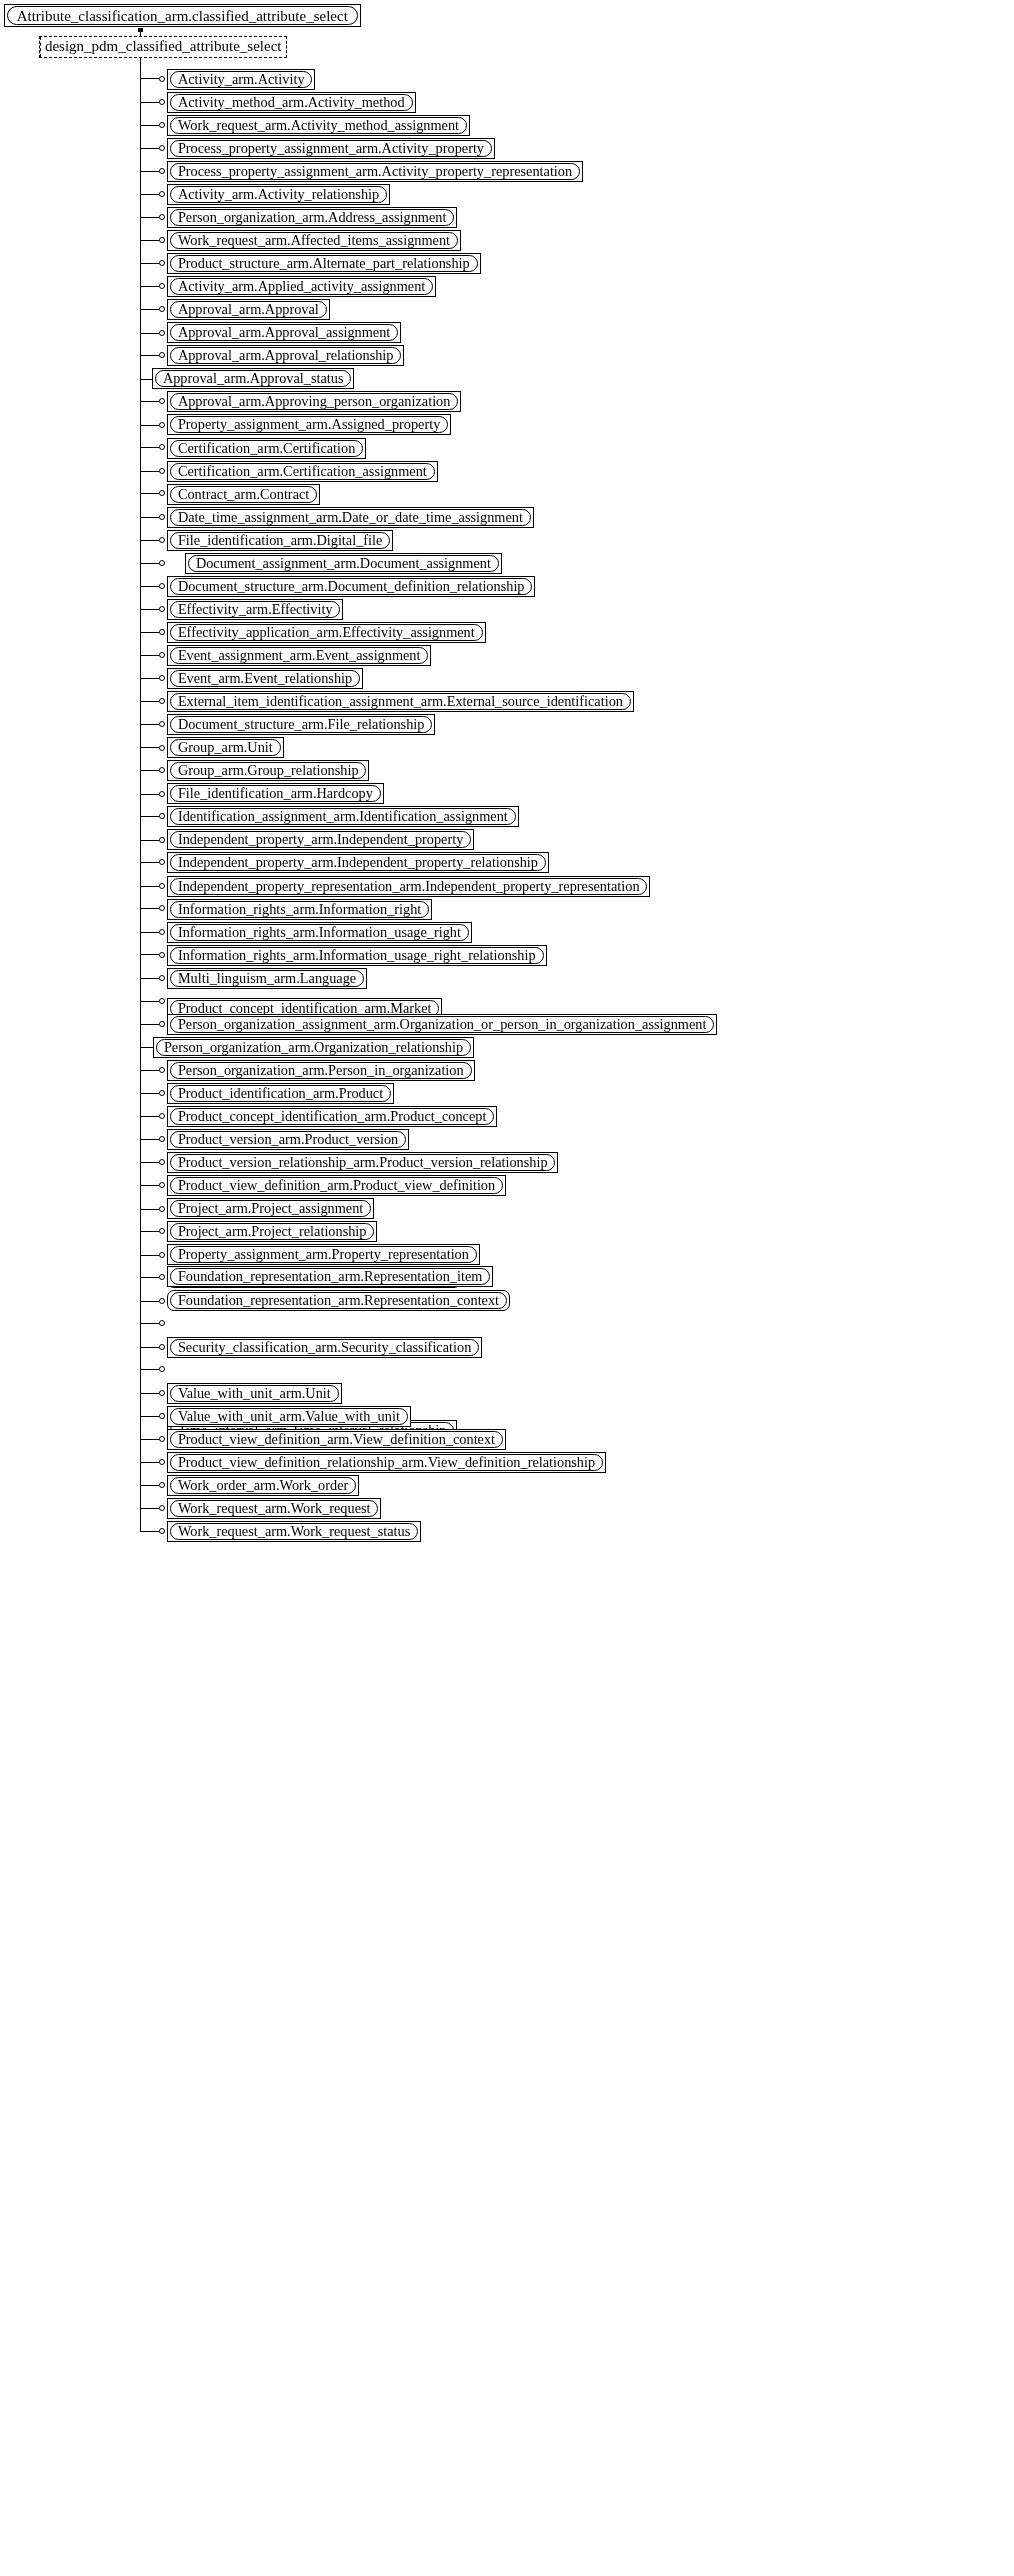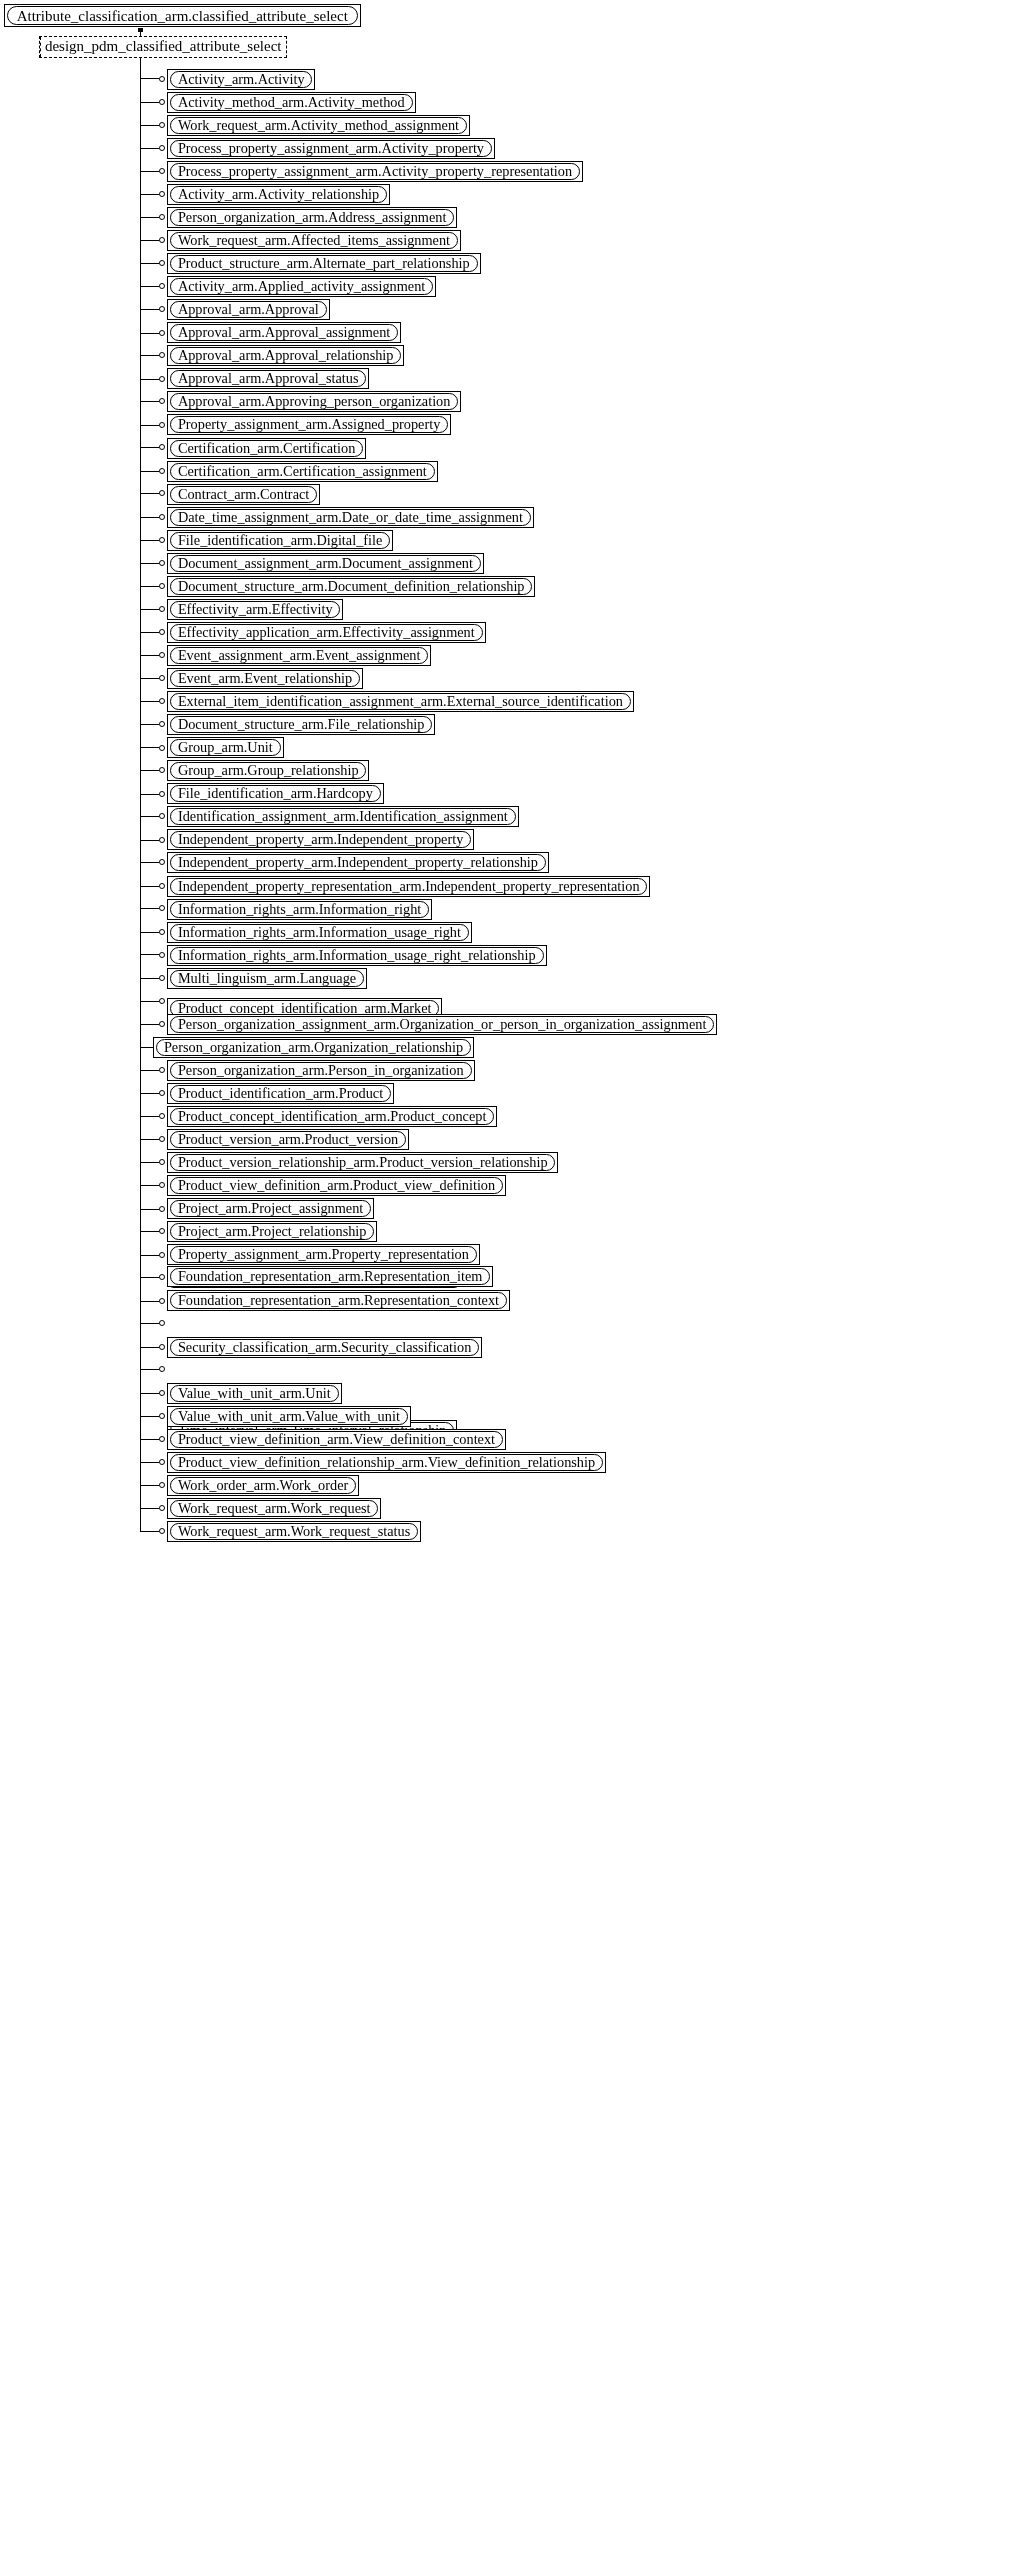--- a/index.html
+++ b/index.html
@@ -204,21 +204,21 @@
       <div class="leaf" style="left: 167px; top: 322px;">
         <span class="leaf-inner">Approval_arm.Approval_assignment</span>
       </div>
       <div class="leaf-conn" style="left: 140px; top: 355px; width: 18.6px;"></div>
       <div class="circ-marker" style="left: 159px; top: 352px;"></div>
       <div class="leaf" style="left: 167px; top: 345px;">
         <span class="leaf-inner">Approval_arm.Approval_relationship</span>
       </div>
       <div class="leaf-conn" style="left: 140px; top: 379px; width: 18.6px;"></div>
       <div class="circ-marker" style="left: 159px; top: 376px;"></div>
-      <div class="leaf" style="left: 167px; top: 368px;">
+      <div class="leaf" style="left: 152px; top: 368px;">
         <span class="leaf-inner">Approval_arm.Approval_status</span>
       </div>
       <div class="leaf-conn" style="left: 140px; top: 401px; width: 18.6px;"></div>
       <div class="circ-marker" style="left: 159px; top: 398px;"></div>
       <div class="leaf" style="left: 167px; top: 391px;">
         <span class="leaf-inner">Approval_arm.Approving_person_organization</span>
       </div>
       <div class="leaf-conn" style="left: 140px; top: 425px; width: 18.6px;"></div>
       <div class="circ-marker" style="left: 159px; top: 422px;"></div>
       <div class="leaf" style="left: 167px; top: 414px;">
@@ -244,21 +244,21 @@
       <div class="leaf" style="left: 167px; top: 507px;">
         <span class="leaf-inner">Date_time_assignment_arm.Date_or_date_time_assignment</span>
       </div>
       <div class="leaf-conn" style="left: 140px; top: 540px; width: 18.6px;"></div>
       <div class="circ-marker" style="left: 159px; top: 537px;"></div>
       <div class="leaf" style="left: 167px; top: 530px;">
         <span class="leaf-inner">File_identification_arm.Digital_file</span>
       </div>
       <div class="leaf-conn" style="left: 140px; top: 563px; width: 18.6px;"></div>
       <div class="circ-marker" style="left: 159px; top: 560px;"></div>
-      <div class="leaf" style="left: 167px; top: 553px;">
+      <div class="leaf" style="left: 185px; top: 553px;">
         <span class="leaf-inner">Document_assignment_arm.Document_assignment</span>
       </div>
       <div class="leaf-conn" style="left: 140px; top: 586px; width: 18.6px;"></div>
       <div class="circ-marker" style="left: 159px; top: 583px;"></div>
       <div class="leaf" style="left: 167px; top: 576px;">
         <span class="leaf-inner">Document_structure_arm.Document_definition_relationship</span>
       </div>
       <div class="leaf-conn" style="left: 140px; top: 609px; width: 18.6px;"></div>
       <div class="circ-marker" style="left: 159px; top: 606px;"></div>
       <div class="leaf" style="left: 167px; top: 599px;">
@@ -404,21 +404,21 @@
       <div class="leaf" style="left: 167px; top: 1244px;">
         <span class="leaf-inner">Property_assignment_arm.Property_representation</span>
       </div>
       <div class="leaf-conn" style="left: 140px; top: 1277px; width: 18.6px;"></div>
       <div class="circ-marker" style="left: 159px; top: 1274px;"></div>
       <div class="leaf" style="left: 167px; top: 1267px; border-radius: 7px;">
         <span class="leaf-inner">Foundation_representation_arm.Representation</span>
       </div>
       <div class="leaf-conn" style="left: 140px; top: 1301px; width: 18.6px;"></div>
       <div class="circ-marker" style="left: 159px; top: 1298px;"></div>
-      <div class="leaf" style="left: 167px; top: 1290px;">
+      <div class="leaf" style="left: 167px; top: 1290px; border-radius: 7px;">
         <span class="leaf-inner">Foundation_representation_arm.Representation_context</span>
       </div>
       <div class="leaf-conn" style="left: 140px; top: 1323px; width: 18.6px;"></div>
       <div class="circ-marker" style="left: 159px; top: 1320px;"></div>
       <div class="leaf" style="left: 167px; top: 1266px;">
         <span class="leaf-inner">Foundation_representation_arm.Representation_item</span>
       </div>
       <div class="leaf-conn" style="left: 140px; top: 1347px; width: 18.6px;"></div>
       <div class="circ-marker" style="left: 159px; top: 1344px;"></div>
       <div class="leaf" style="left: 167px; top: 1337px;">

